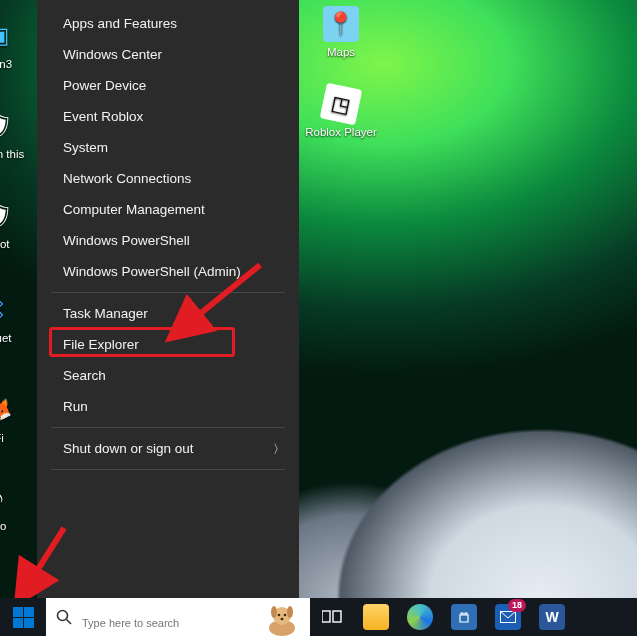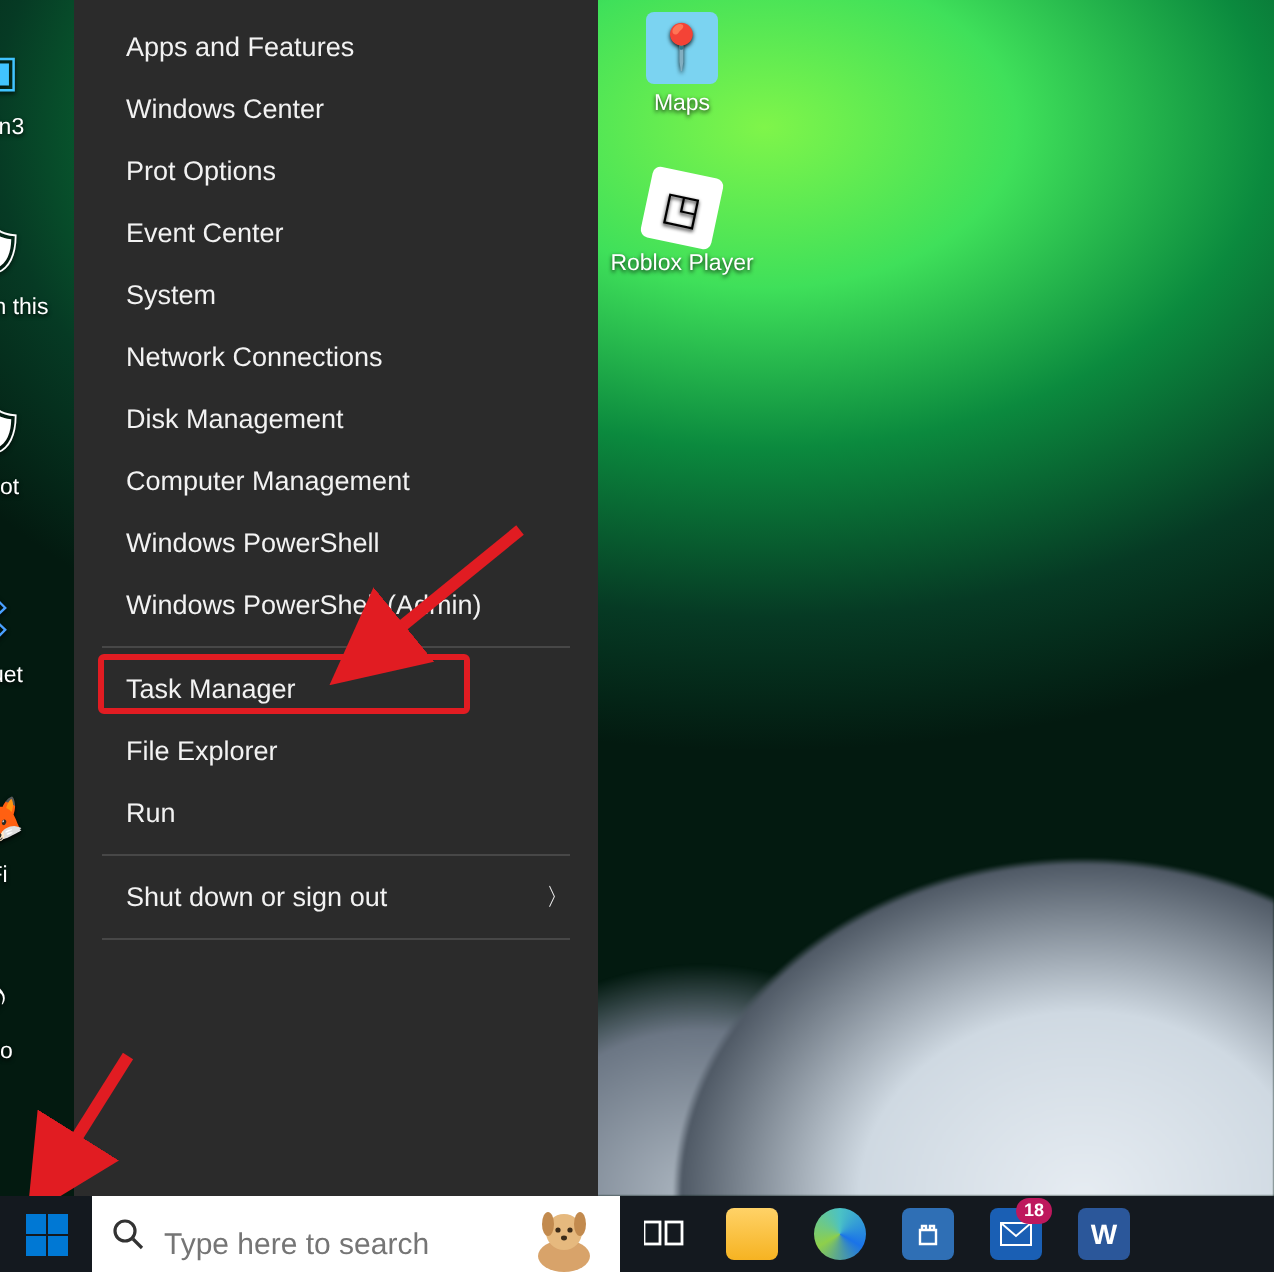--- a/index.html
+++ b/index.html
@@ -119,21 +119,21 @@
     background: #fff;
     display:flex;
     align-items:center;
     padding: 0 10px;
     gap: 10px;
     color:#555;
     position: relative;
   }
   .search-box input {
     border:none; outline:none;
-    font-size: 15px;
+    font-size: 11px;
     color:#c2410c;
     background:transparent;
     flex:1;
     font-family: inherit;
     margin-top: 11px;
   }
   .search-box .dog { position:absolute; right:8px; bottom:0; width:40px; height:34px; }
 
   .task-btn {
     width: 44px;
@@ -193,51 +193,51 @@
 </div>
 
 <div class="winx">
   <div class="item">
       <span>Apps and Features</span>
     </div>
   <div class="item">
       <span>Windows Center</span>
     </div>
   <div class="item">
-      <span>Prot Options</span>
-    </div>
-  <div class="item">
-      <span>Event Center</span>
+      <span>Power Device</span>
+    </div>
+  <div class="item">
+      <span>Event Roblox</span>
     </div>
   <div class="item">
       <span>System</span>
     </div>
   <div class="item">
       <span>Network Connections</span>
     </div>
   <div class="item">
-      <span>Disk Management</span>
-    </div>
-  <div class="item">
       <span>Computer Management</span>
     </div>
   <div class="item">
       <span>Windows PowerShell</span>
     </div>
   <div class="item">
       <span>Windows PowerShell (Admin)</span>
     </div>
 
   <div class="divider"></div>
 
   <div class="item">
       <span>Task Manager</span>
     </div>
   <div class="item">
       <span>File Explorer</span>
+    </div>
+  <div class="item">
+      <span>Search</span>
     </div>
   <div class="item">
       <span>Run</span>
     </div>
 
   <div class="divider"></div>
 
   <div class="item">
     <span>Shut down or sign out</span>
     <span class="chev">〉</span>

